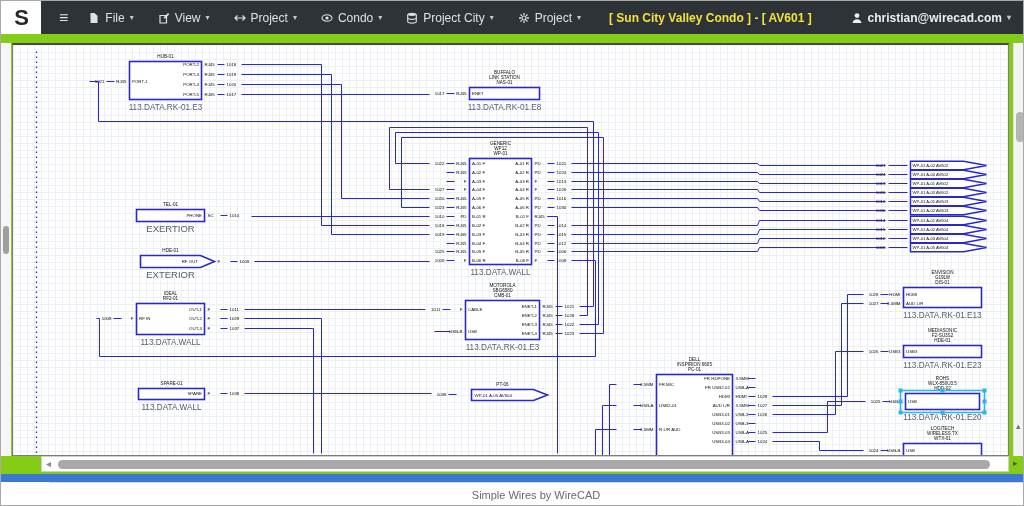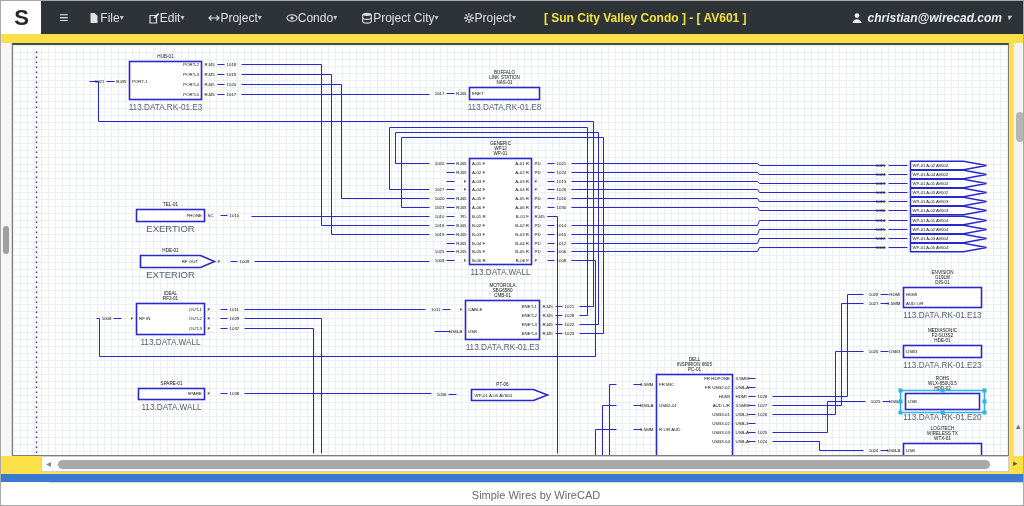--- a/index.html
+++ b/index.html
@@ -6,29 +6,29 @@
   html,body { background:#888; }
   body { font-family:"Liberation Sans", sans-serif; }
   .app { width:1024px; height:506px; background:#fff; border:1px solid #a9a9a9; position:relative; overflow:hidden; }
 
   
   .navbar { height:33px; background:#2e3338; display:flex; align-items:center; }
   .logo-box { width:40px; height:33px; background:#fff; display:flex; align-items:center; justify-content:center; }
   .logo-box span { font-weight:800; font-size:22px; color:#24282c; letter-spacing:-1px; }
   .hamburger { color:#dfe1e3; font-size:16px; margin:0 20px 0 18px; cursor:pointer; }
   .menu { display:flex; align-items:center; gap:24px; }
-  .menu-item { display:flex; align-items:center; color:#dfe1e3; font-size:12px; cursor:pointer; }
+  .menu-item { display:flex; align-items:center; gap:5px; color:#dfe1e3; font-size:12px; cursor:pointer; }
   .menu-item svg { width:12px; height:12px; }
   .caret { font-size:8px; color:#c3c7cb; }
   .nav-title { margin-left:28px; color:#f2e23a; font-weight:bold; font-size:12px; }
-  .nav-user { margin-left:auto; margin-right:12px; display:flex; align-items:center; gap:5px; color:#eceeef; font-size:12px; font-weight:bold; cursor:pointer;font-style:italic; }
+  .nav-user { margin-left:auto; margin-right:12px; display:flex; align-items:center; gap:5px; color:#eceeef; font-size:12px; font-weight:bold; cursor:pointer; }
   .nav-user svg { width:12px; height:12px; }
 
   
-  .workspace { position:relative; height:448px; background:#fde047; }
+  .workspace { position:relative; height:448px; background:#84cc16; }
   .drawing { position:absolute; left:11px; top:9px; width:997px; height:413px; background:#fff;
              border:1px solid #7d7d7d; border-top:2px solid #4a4a4a;
              background-image:linear-gradient(#eceff3 1px, transparent 1px), linear-gradient(90deg,#eceff3 1px, transparent 1px);
              background-size:7px 7px; }
   .drawing svg { position:absolute; left:0; top:0; }
 
   
   .vscroll-left { position:absolute; left:0; top:9px; width:10px; height:413px; background:#f6f6f6; }
   .vscroll-left .thumb { position:absolute; left:2px; top:183px; width:6px; height:28px; background:#9f9f9f; border-radius:3px; }
   .vscroll-right { position:absolute; left:1012px; top:9px; width:12px; height:413px; background:#f3f3f3; border-left:1px solid #ddd; }
@@ -60,21 +60,21 @@
             <path d="M2.5 1h4l3 2.8V11h-7z" fill="#dfe1e3"></path>
           </svg>
         <span>File</span>
           <span class="caret">▾</span>
       </div>
       <div class="menu-item">
         <svg viewBox="0 0 12 12">
             <path d="M2 3.5h6.5V11H2z" fill="none" stroke="#dfe1e3" stroke-width="1.2"></path>
             <path d="M5.5 5.5L10 1l1.3 1.3-4.5 4.5z" fill="#dfe1e3"></path>
           </svg>
-        <span>Edit</span>
+        <span>View</span>
           <span class="caret">▾</span>
       </div>
       <div class="menu-item">
         <svg viewBox="0 0 12 12">
             <path d="M1.5 6h9M3.5 3.5L1 6l2.5 2.5M8.5 3.5L11 6l-2.5 2.5" fill="none" stroke="#dfe1e3" stroke-width="1.2"></path>
           </svg>
         <span>Project</span>
           <span class="caret">▾</span>
       </div>
       <div class="menu-item">

